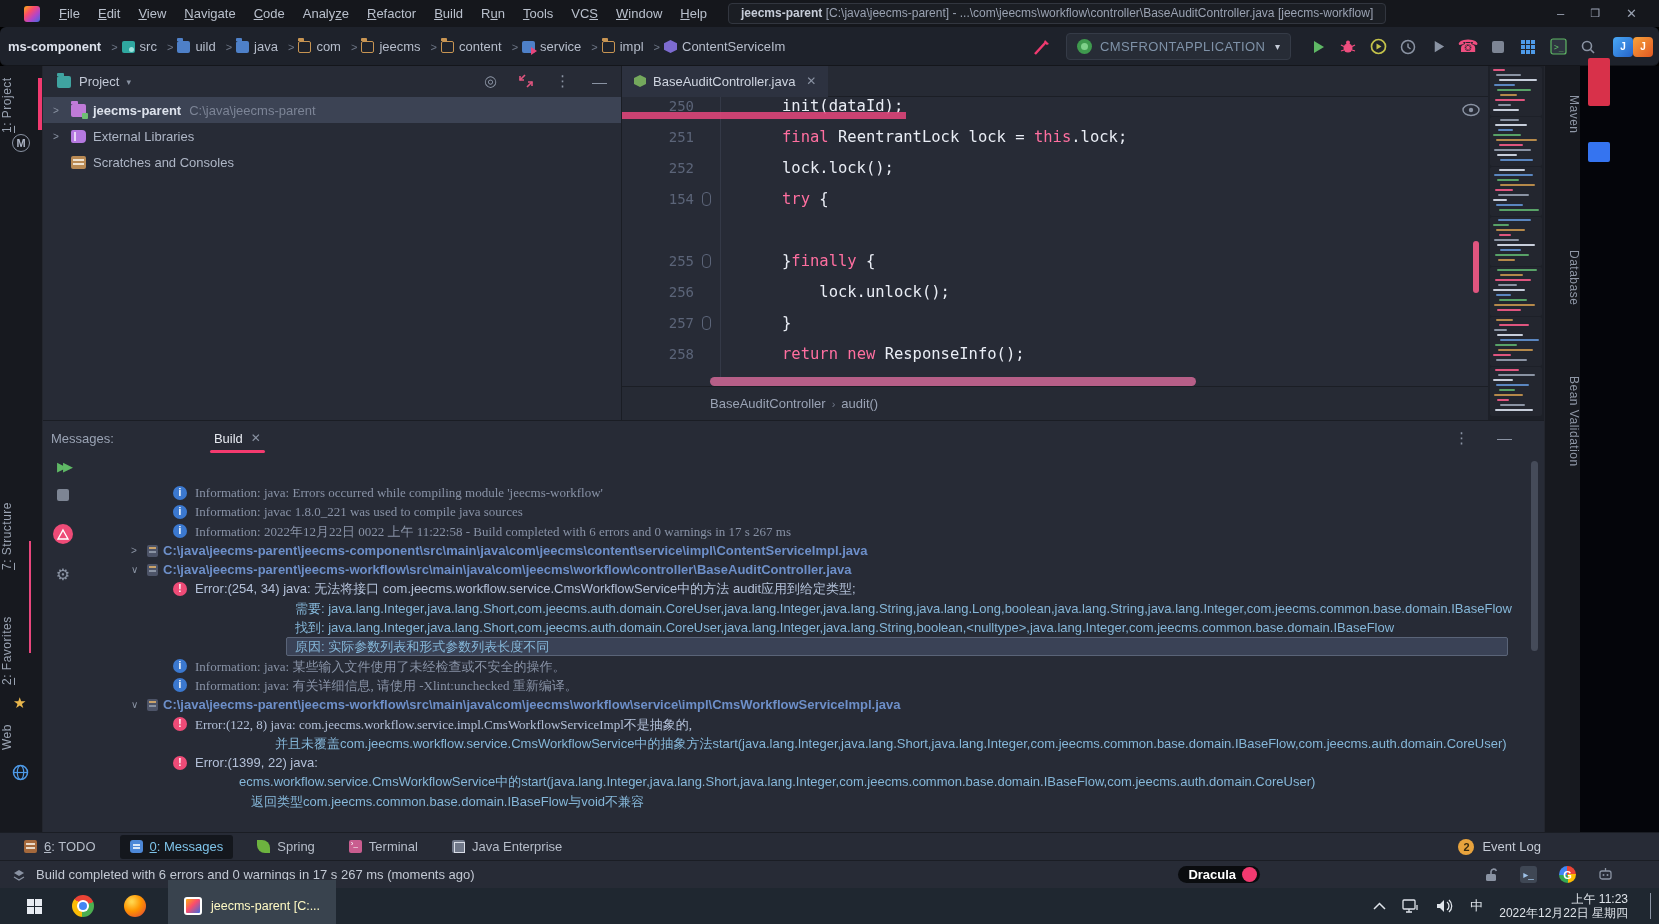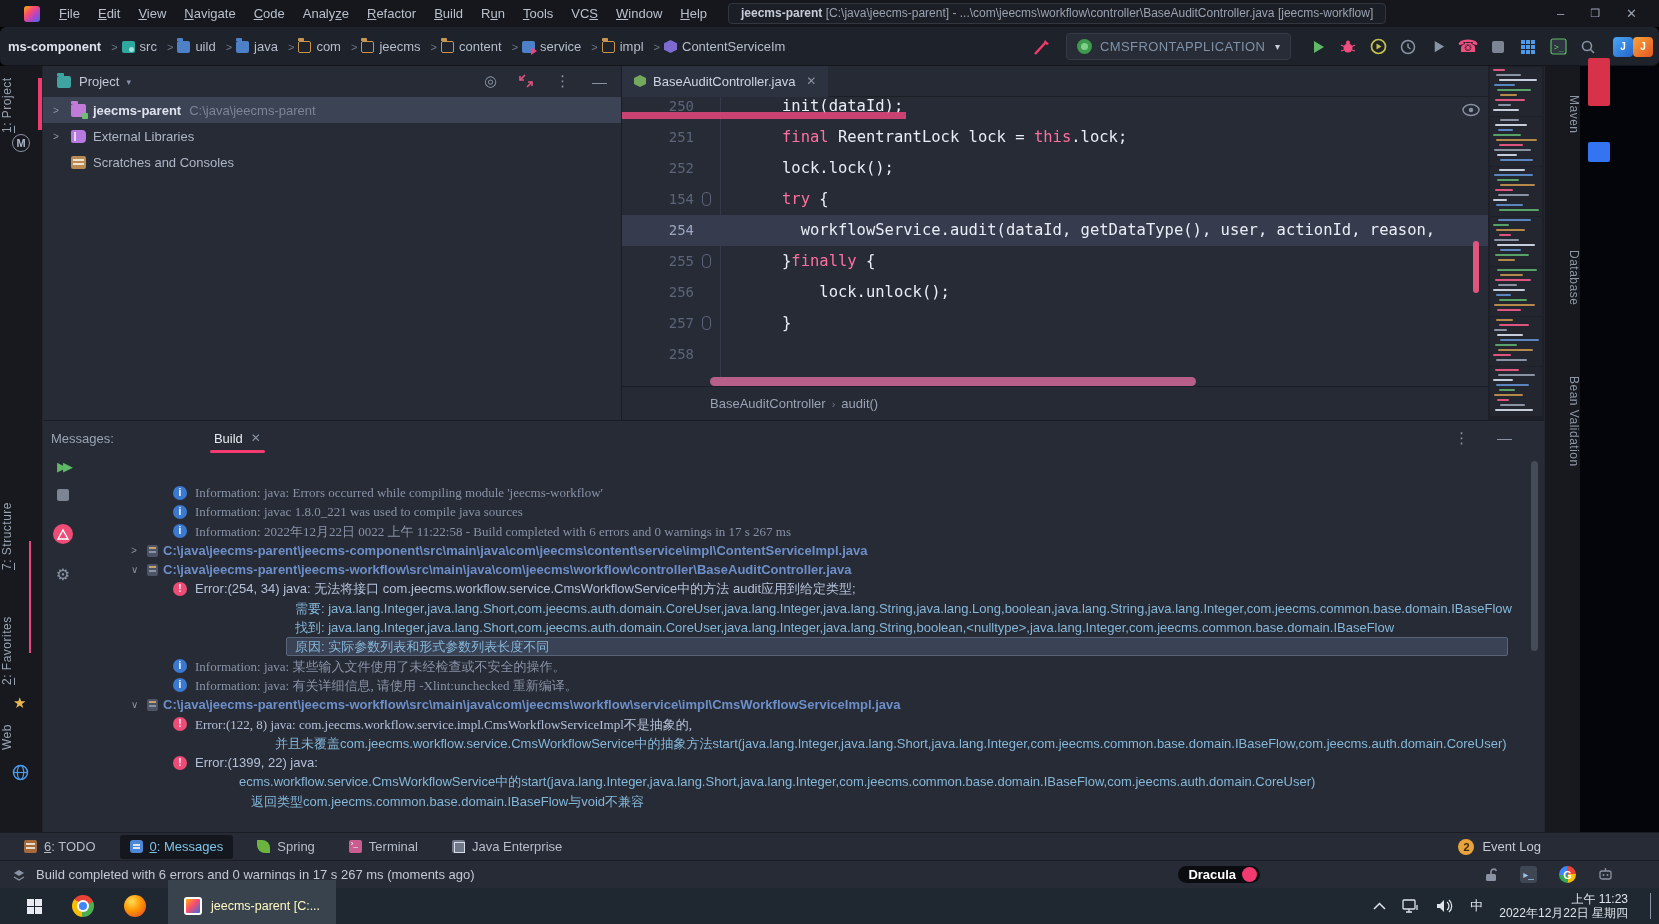--- a/index.html
+++ b/index.html
@@ -395,25 +395,24 @@
         <span>BaseAuditController.java</span>
         <span class="x">✕</span>
       </div>
     </div>
     <div class="code" id="code">
       <div class="gutter-sep"></div>
     <div class="cline" style="top: -6px;"><span class="lno">250</span><span class="ctext" style="left: 159.98px;"><span class="tok-pl">init(dataId);</span></span><div class="pinkbar250"></div></div>
         <div class="cline" style="top: 25px;"><span class="lno">251</span><span class="ctext" style="left: 159.98px;"><span class="tok-kw">final </span><span class="tok-pl">ReentrantLock lock = </span><span class="tok-kw">this</span><span class="tok-pl">.lock;</span></span></div>
         <div class="cline" style="top: 56px;"><span class="lno">252</span><span class="ctext" style="left: 159.98px;"><span class="tok-pl">lock.lock();</span></span></div>
         <div class="cline" style="top: 87px;"><span class="lno">154</span><span class="fold"></span><span class="ctext" style="left: 159.98px;"><span class="tok-kw">try </span><span class="tok-pl">{</span></span></div>
-        <div class="cline active" style="top: 118px;"><span class="lno">254</span><span class="ctext" style="left: 178.64px;"><span class="tok-pl">workflowService.audit(dataId, getDataType(), user, actionId, reason,</span></span></div>
         <div class="cline" style="top: 149px;"><span class="lno">255</span><span class="fold"></span><span class="ctext" style="left: 159.98px;"><span class="tok-pl">}</span><span class="tok-kw">finally </span><span class="tok-pl">{</span></span></div>
         <div class="cline" style="top: 180px;"><span class="lno">256</span><span class="ctext" style="left: 197.3px;"><span class="tok-pl">lock.unlock();</span></span></div>
         <div class="cline" style="top: 211px;"><span class="lno">257</span><span class="fold"></span><span class="ctext" style="left: 159.98px;"><span class="tok-pl">}</span></span></div>
-        <div class="cline" style="top: 242px;"><span class="lno">258</span></div>
+        <div class="cline" style="top: 242px;"><span class="lno">258</span><span class="ctext" style="left: 159.98px;"><span class="tok-kw">return </span><span class="tok-kw">new </span><span class="tok-pl">ResponseInfo();</span></span></div>
         <div class="cline" style="top: 273px;"><span class="lno">259</span><span class="ctext" style="left: 131.99px;"><span class="tok-pl">}</span></span></div>
       </div>
     <div class="hscroll">
         <div class="thumb"></div>
       </div>
     <svg class="vscroll-eye" width="18" height="12" viewBox="0 0 18 12">
         <ellipse cx="9" cy="6" rx="8" ry="5.5" fill="none" stroke="#8a93a3" stroke-width="1.4"></ellipse>
         <circle cx="9" cy="6" r="2.2" fill="#8a93a3"></circle>
       </svg>
     <div class="vscroll"></div>

